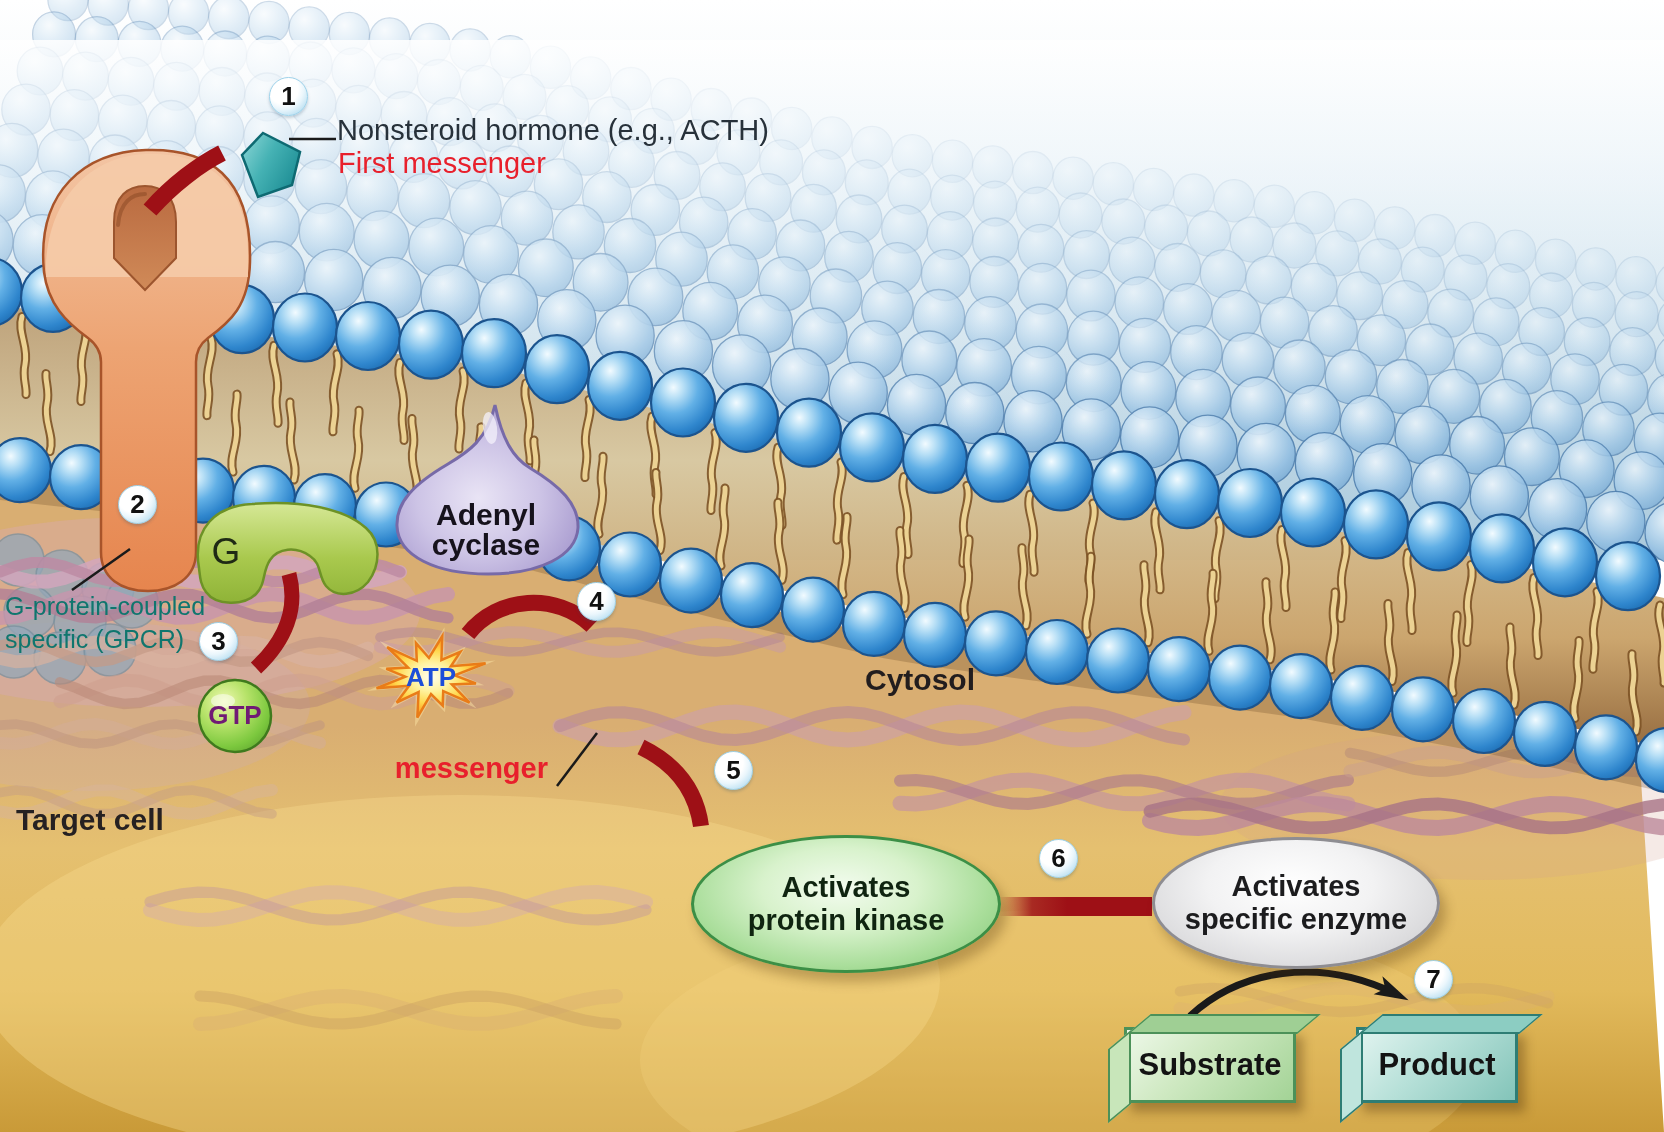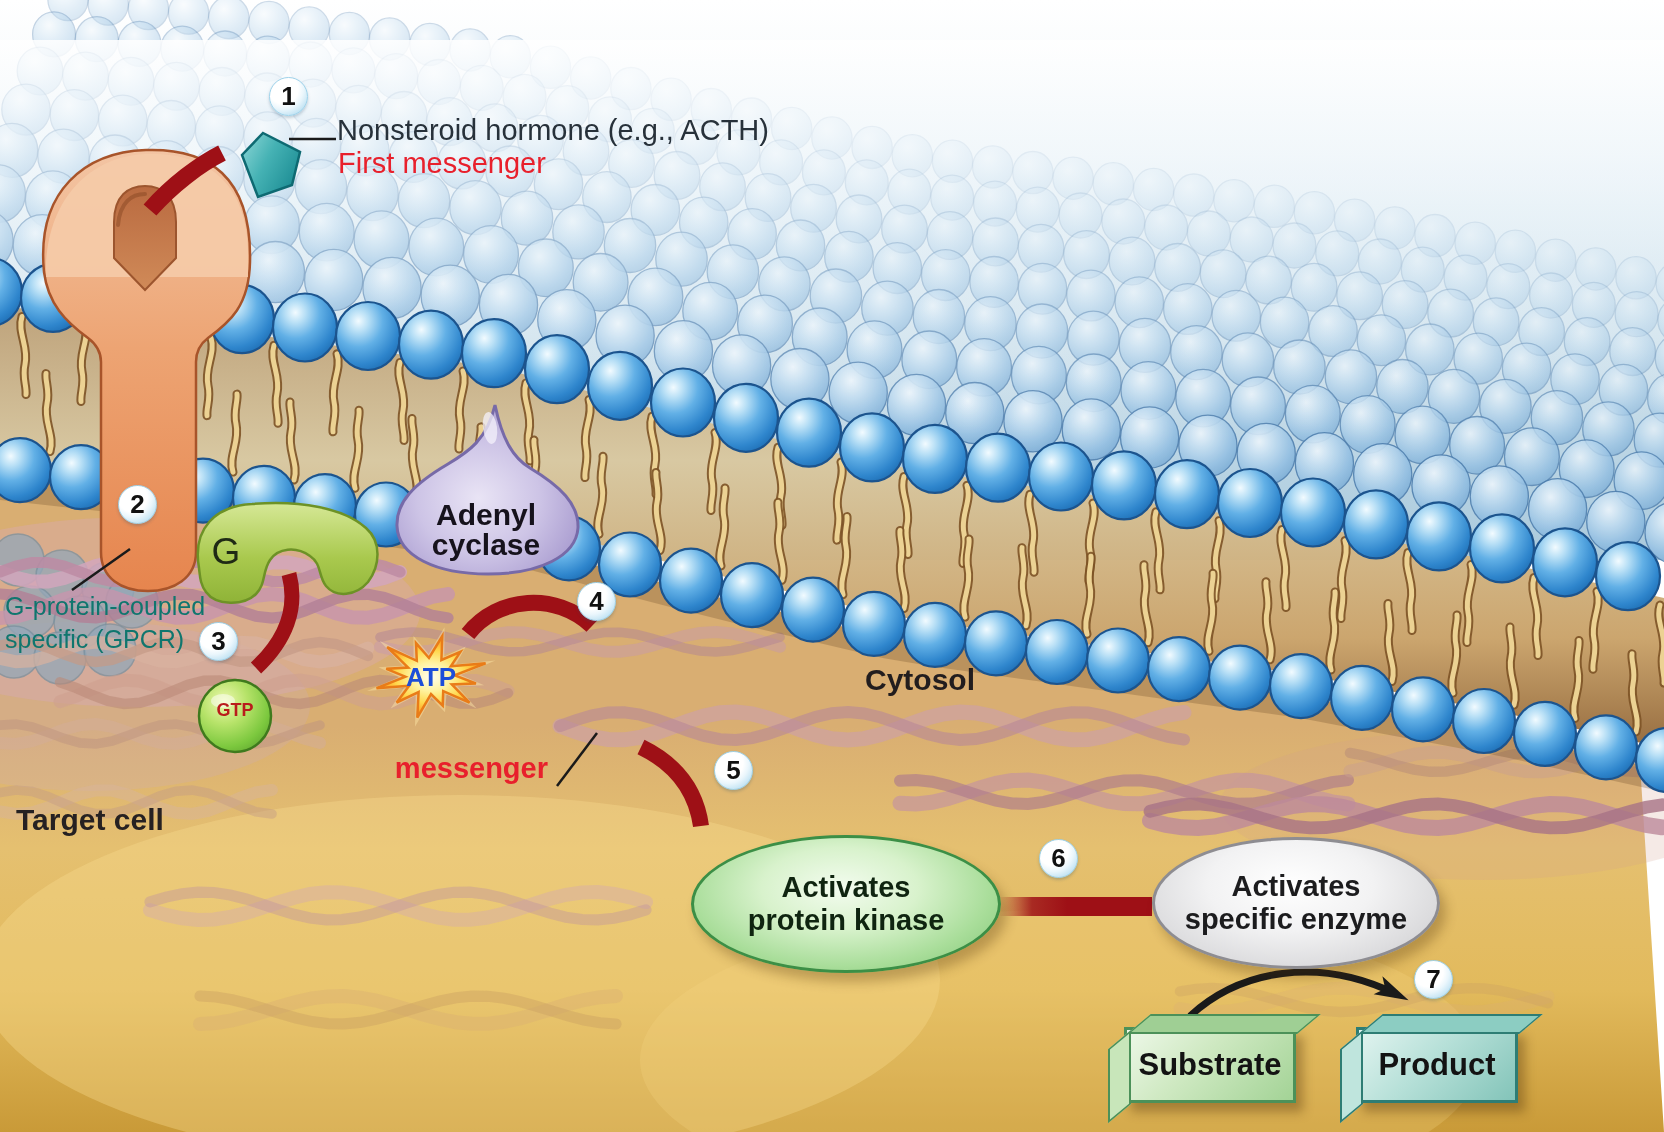--- a/index.html
+++ b/index.html
@@ -664,21 +664,21 @@
   <div class="lbl" style="left:337px;top:114px;font-size:29px;color:#27313a;">Nonsteroid hormone (e.g., ACTH)</div>
   <div class="lbl red" style="left:338px;top:147px;font-size:29px;font-weight:normal;">First messenger</div>
 
   <div class="lbl" style="left:5px;top:590px;font-size:25px;line-height:33px;color:#0f766e;">
     <div>G-protein-coupled</div>
     <div>specific (GPCR)</div>
   </div>
 
   <div class="lbl" style="left:204px;top:531px;width:44px;text-align:center;font-size:37px;color:#1f2a15;">G</div>
 
-  <div class="lbl" style="left:194px;top:700px;width:82px;text-align:center;font-size:18px;font-weight:600;color:#b91c1c;">GTP</div>
+  <div class="lbl" style="left:194px;top:700px;width:82px;text-align:center;font-size:26px;font-weight:600;color:#701a75;">GTP</div>
 
   <div class="lbl" style="left:386px;top:500px;width:200px;text-align:center;font-size:30px;font-weight:bold;line-height:30px;color:#16121c;">
     <div>Adenyl</div>
     <div>cyclase</div>
   </div>
 
   <div class="lbl" style="left:381px;top:662px;width:100px;text-align:center;font-size:26px;font-weight:600;color:#1d4ed8;">ATP</div>
 
 
   <div class="lbl red" style="left:346px;top:749px;width:202px;text-align:right;font-size:29px;font-weight:bold;line-height:39px;">

